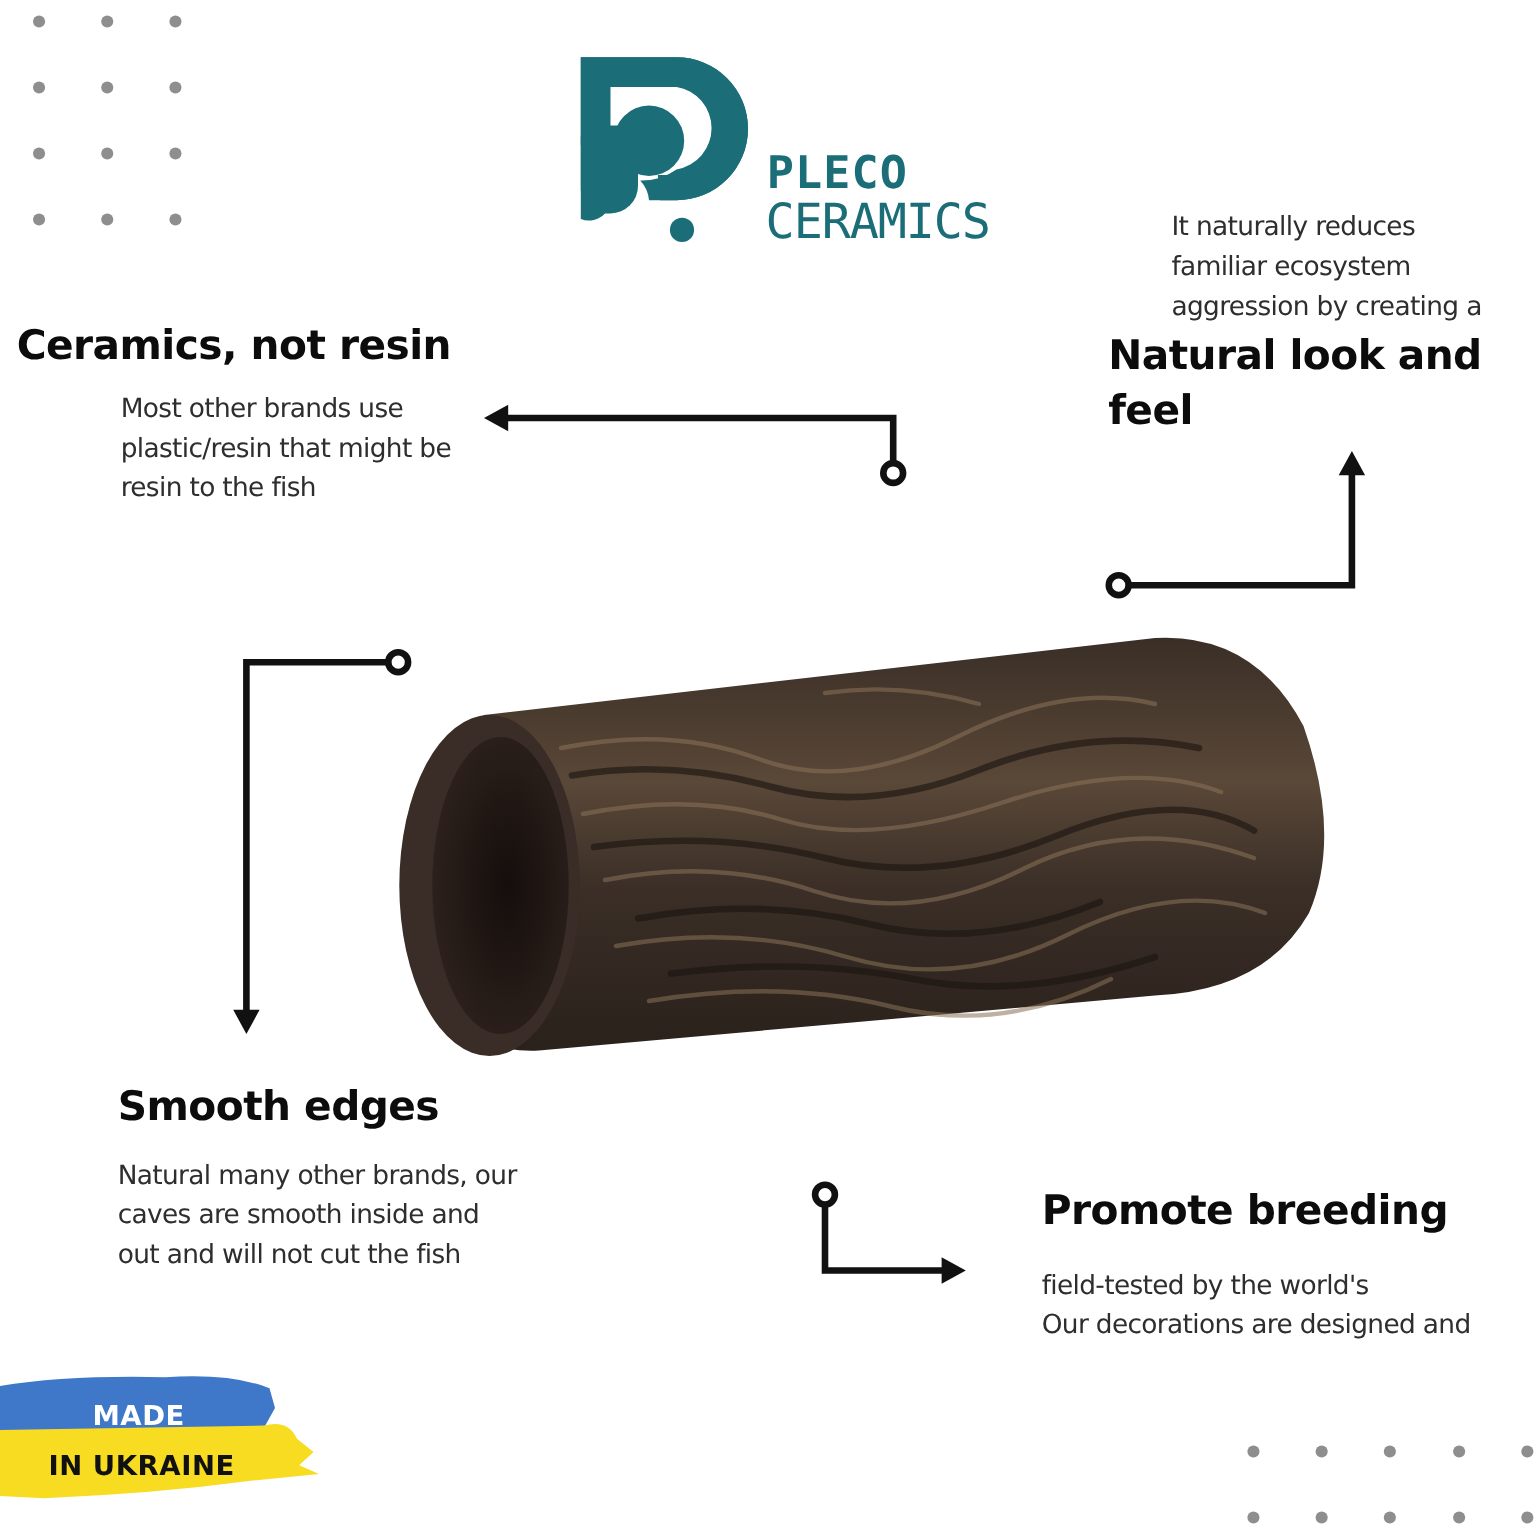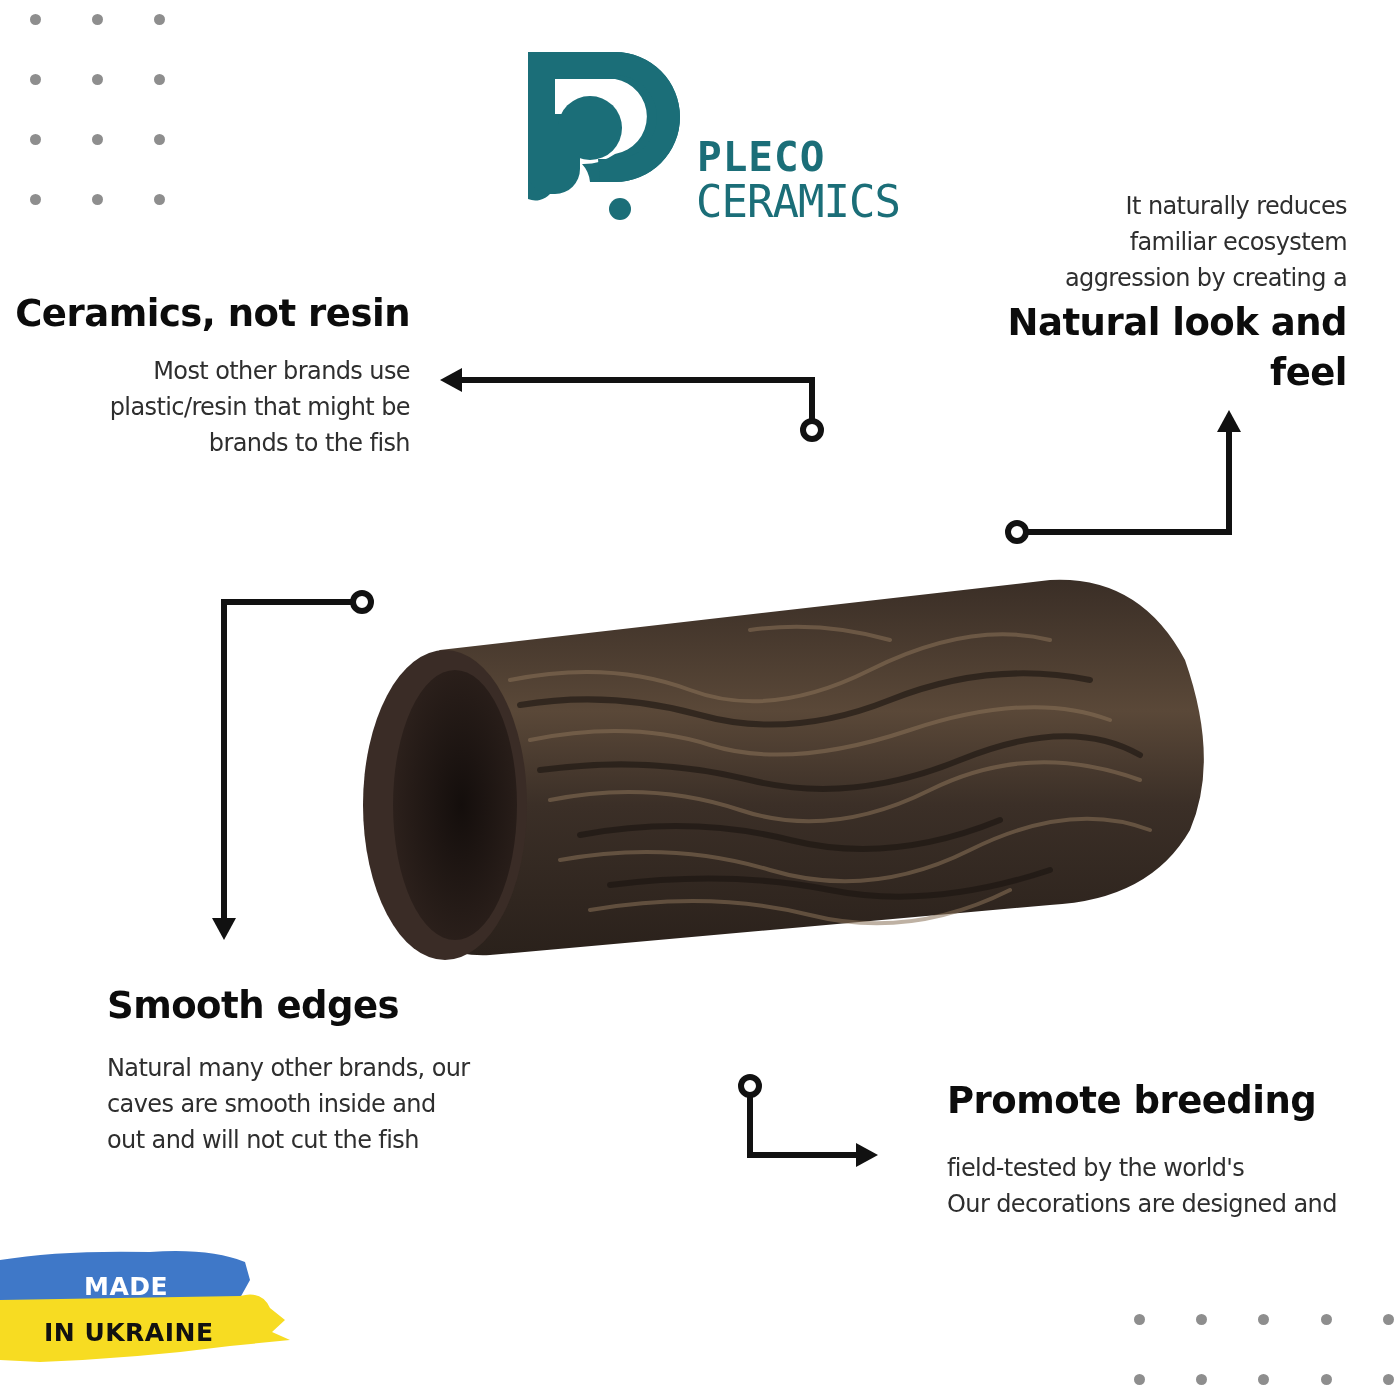--- a/index.html
+++ b/index.html
@@ -1,21 +1,21 @@
 <!DOCTYPE html>
 <html><head>
 <meta charset="utf-8">
 <style>
   html, body { margin:0; padding:0; }
   body { width:1400px; height:1400px; background:#ffffff; position:relative; overflow:hidden; font-family:"DejaVu Sans", sans-serif; }
   .abs { position:absolute; }
   .dot { position:absolute; width:11px; height:11px; border-radius:50%; background:#8e8e8e; }
   .h { font-weight:bold; color:#0c0c0c; font-family:"DejaVu Sans", sans-serif; letter-spacing:-0.5px; }
   .p { color:#2e2e2e; font-size:24px; line-height:36px; font-family:"DejaVu Sans", sans-serif; letter-spacing:-0.6px; }
-  .right { text-align:right; }
+  .right { text-align:left; }
   .logo-text1 { color:#1b6e78; font-weight:bold; font-size:41px; font-family:"DejaVu Sans Mono", monospace; letter-spacing:1px; }
   .logo-text2 { color:#1b6e78; font-size:44px; font-family:"DejaVu Sans Mono", monospace; letter-spacing:-1px; }
   .flag-text { font-weight:bold; font-family:"DejaVu Sans", sans-serif; font-size:25px; letter-spacing:0.5px; }
 </style>
 </head>
 <body>
 
 <div>
   <div class="dot" style="left:30px;top:14px"></div>
     <div class="dot" style="left:92px;top:14px"></div>
@@ -53,21 +53,21 @@
   </svg>
   <div class="abs logo-text1" style="left:697px;top:133px">PLECO</div>
   <div class="abs logo-text2" style="left:696px;top:176px">CERAMICS</div>
 </div>
 
 <div>
   <div class="abs h right" style="right:990px;top:292px;font-size:37px;white-space:nowrap">Ceramics, not resin</div>
   <div class="abs p right" style="right:990px;top:353px;white-space:nowrap">
     <div>Most other brands use</div>
     <div>plastic/resin that might be</div>
-    <div>brands to the fish</div>
+    <div>resin to the fish</div>
   </div>
 </div>
 
 <div>
   <div class="abs p right" style="right:53px;top:188px;white-space:nowrap">
     <div>It naturally reduces</div>
     <div>familiar ecosystem</div>
     <div>aggression by creating a</div>
   </div>
   <div class="abs h right" style="right:53px;top:298px;font-size:37px;line-height:50px;white-space:nowrap">

